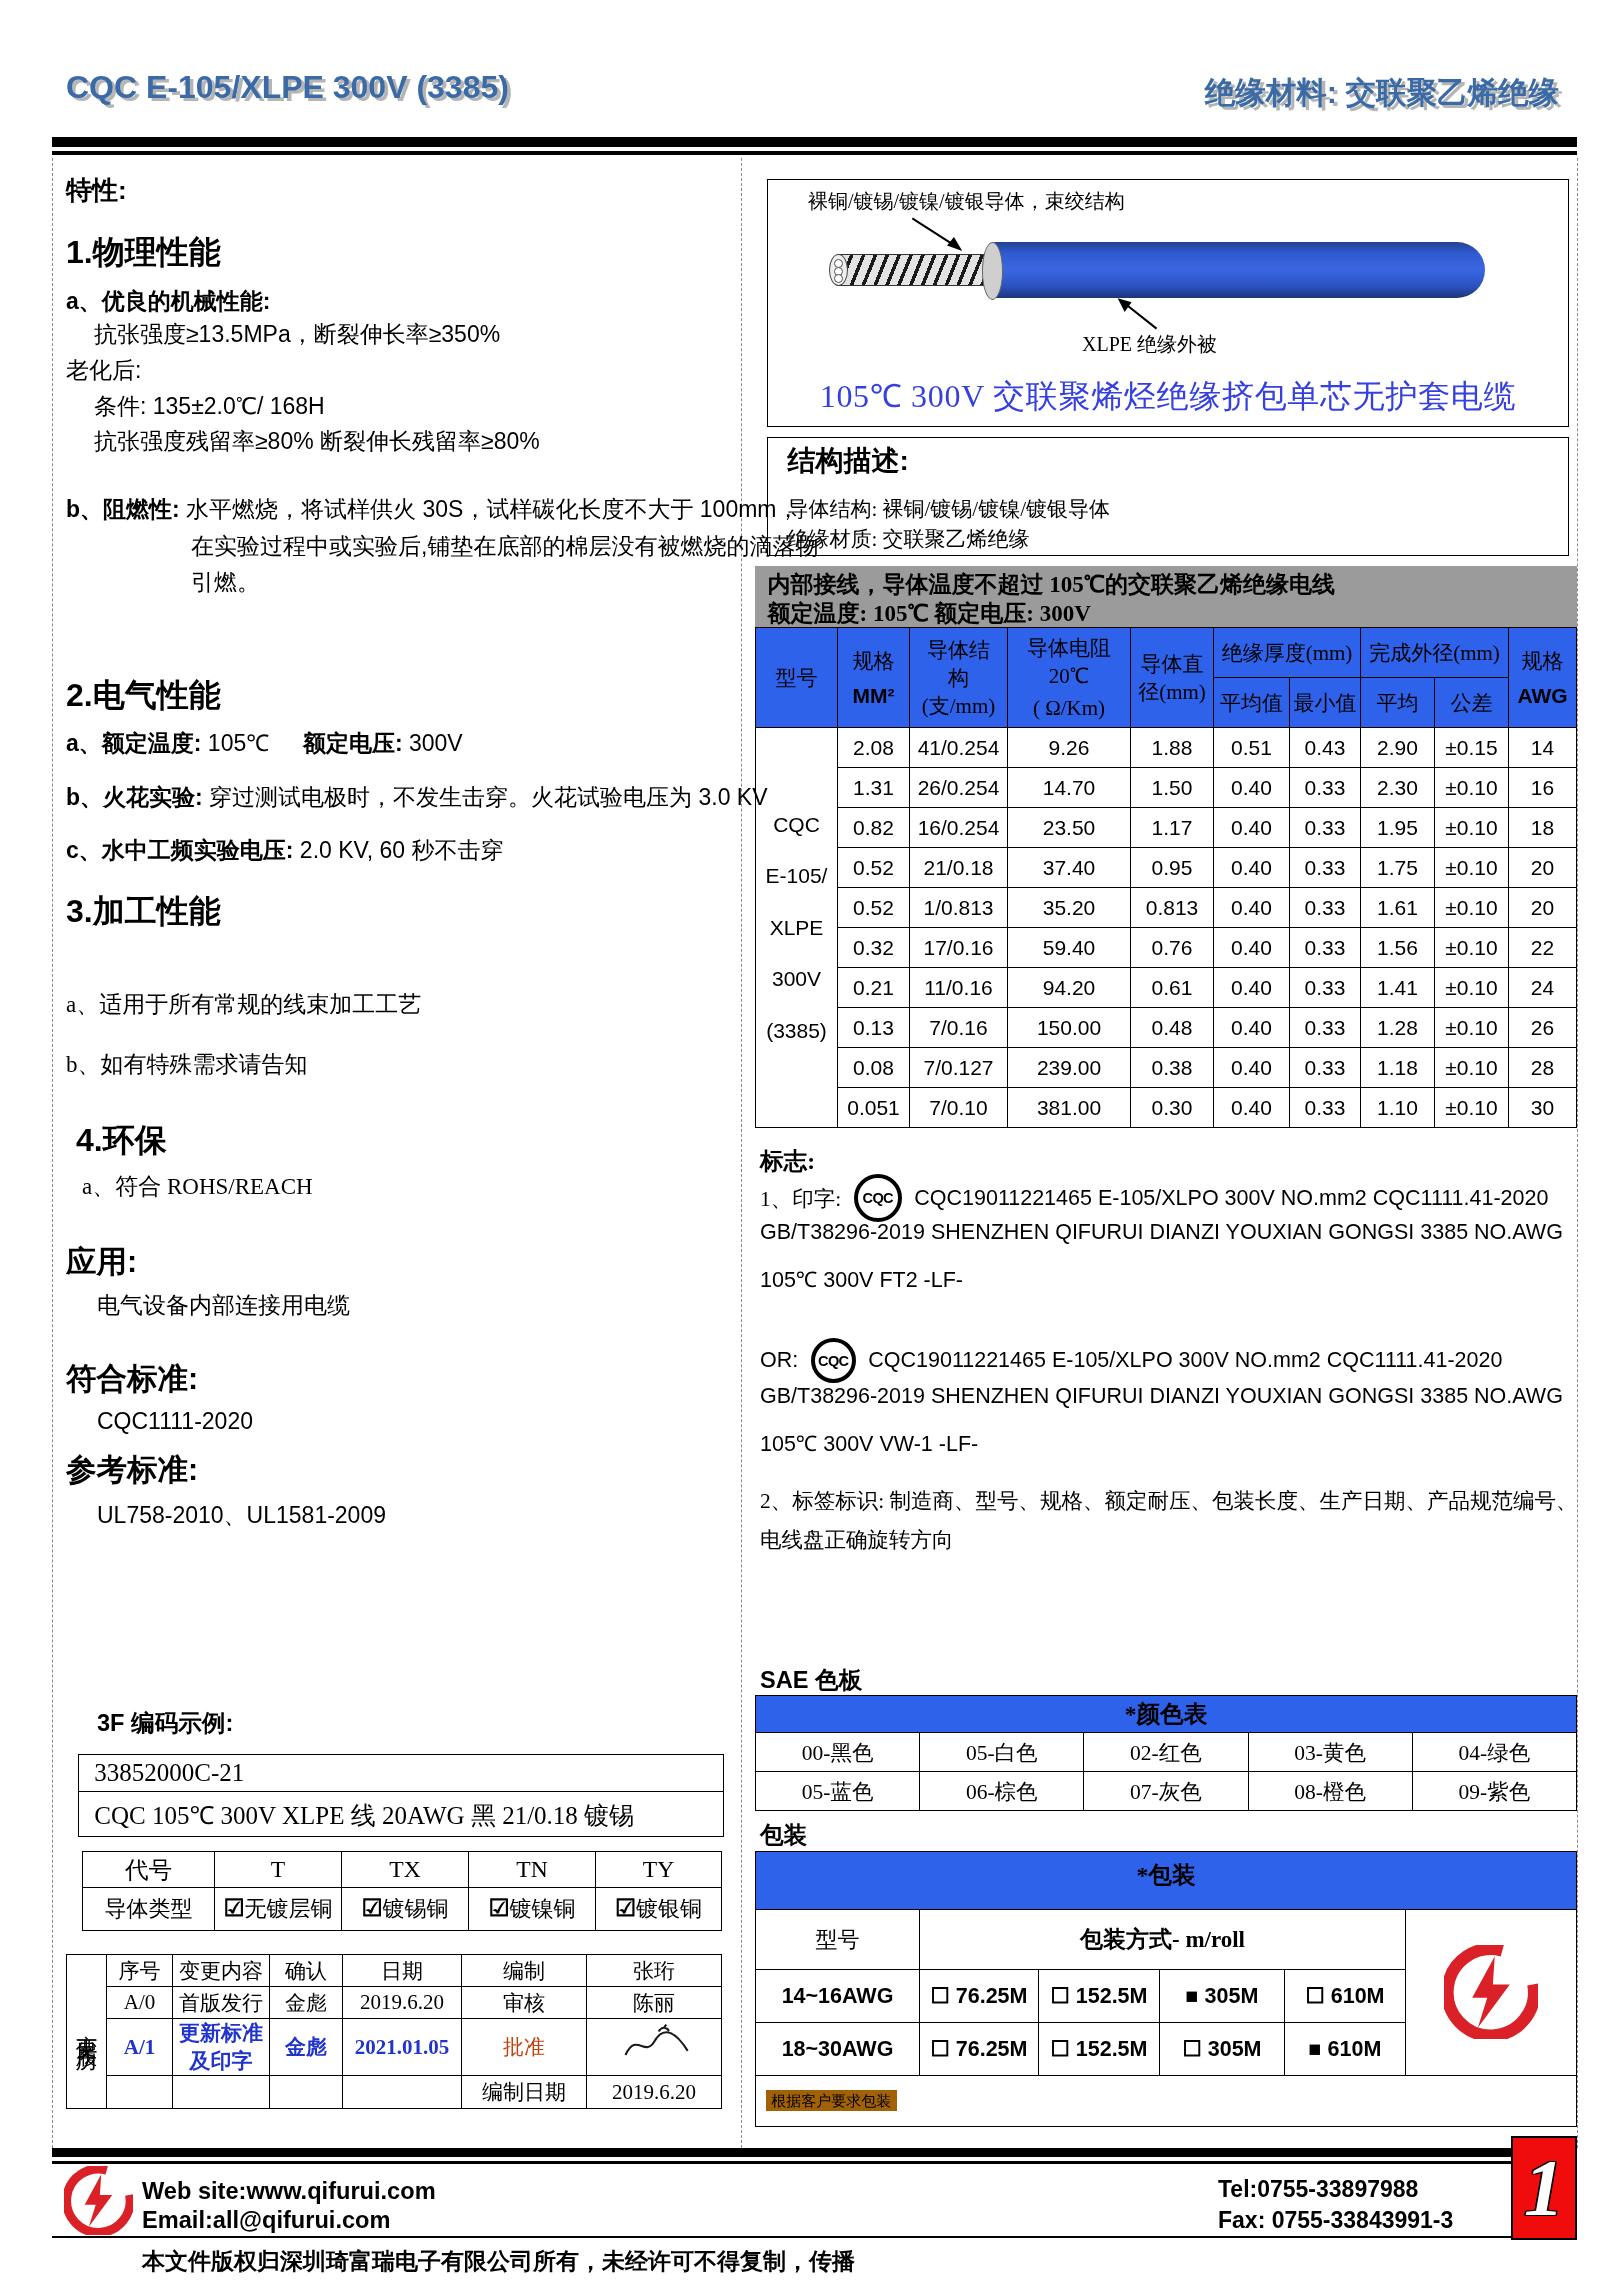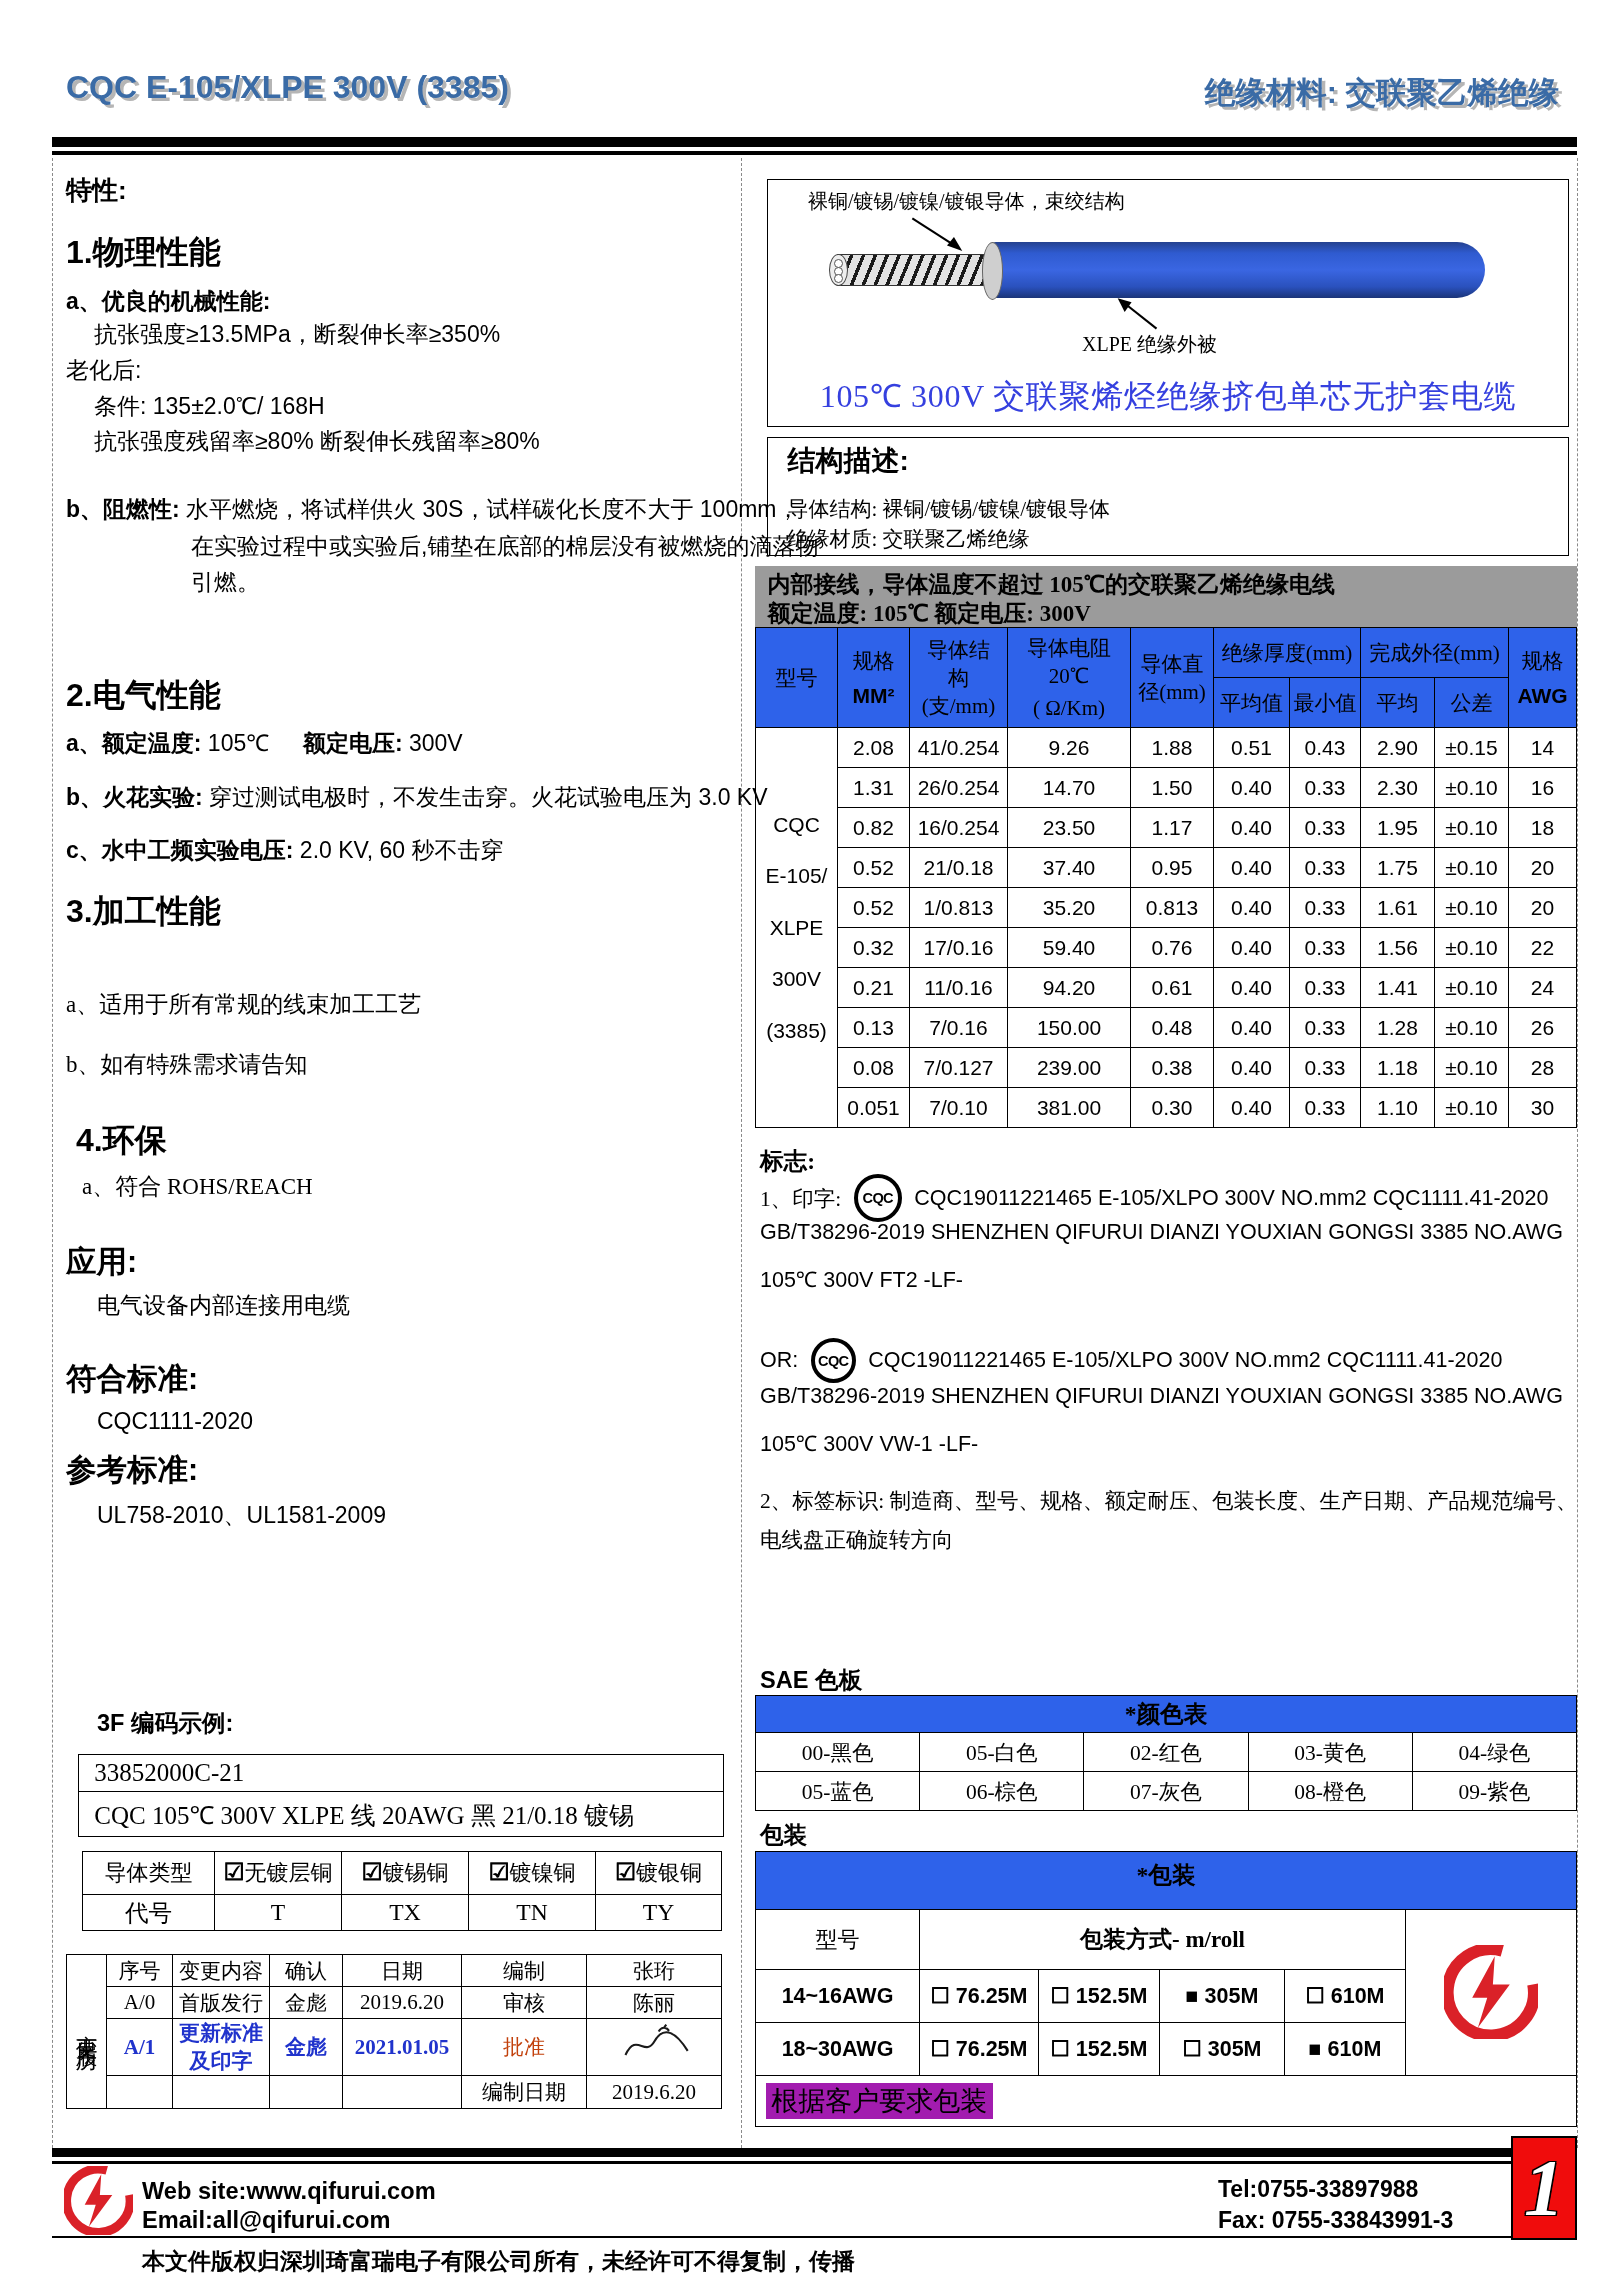--- a/index.html
+++ b/index.html
@@ -106,33 +106,33 @@
 
   <table class="abs bt" style="left:82px;top:1851px;width:638px;">
     <colgroup>
         <col style="width:132px;">
         <col style="width:127px;">
         <col style="width:127px;">
         <col style="width:127px;">
         <col style="width:126px;">
     </colgroup>
     <tbody>
-        <tr style="height:43px;">
+        <tr style="height:36px;">
+      <td class="serif" style="font-size:23.6px;">代号</td>
+      <td class="serif" style="font-size:23.6px;">T</td>
+      <td class="serif" style="font-size:23.6px;">TX</td>
+      <td class="serif" style="font-size:23.6px;">TN</td>
+      <td class="serif" style="font-size:23.6px;">TY</td>
+    </tr>
+    <tr style="height:43px;">
       <td class="serif" style="font-size:22px;">导体类型</td>
       <td><span class="chk">☑</span><span class="serif" style="font-size:22px;">无镀层铜</span></td>
       <td><span class="chk">☑</span><span class="serif" style="font-size:22px;">镀锡铜</span></td>
       <td><span class="chk">☑</span><span class="serif" style="font-size:22px;">镀镍铜</span></td>
       <td><span class="chk">☑</span><span class="serif" style="font-size:22px;">镀银铜</span></td>
-    </tr>
-    <tr style="height:36px;">
-      <td class="serif" style="font-size:23.6px;">代号</td>
-      <td class="serif" style="font-size:23.6px;">T</td>
-      <td class="serif" style="font-size:23.6px;">TX</td>
-      <td class="serif" style="font-size:23.6px;">TN</td>
-      <td class="serif" style="font-size:23.6px;">TY</td>
     </tr>
   </tbody>
     </table>
 
   <table class="abs bt serif" style="left:66px;top:1954px;width:656px;font-size:21px;">
     <colgroup>
         <col style="width:40px;">
         <col style="width:66px;">
         <col style="width:97px;">
         <col style="width:73px;">
@@ -467,21 +467,21 @@
     </tr>
     <tr style="height:53px;font-weight:bold;font-size:21.5px;">
       <td>18~30AWG</td>
       <td><span>☐</span> <span>76.25M</span></td>
       <td><span>☐</span> <span>152.5M</span></td>
       <td><span>☐</span> <span>305M</span></td>
       <td><span>■</span> <span>610M</span></td>
     </tr>
     <tr style="height:51px;">
       <td colspan="6" style="text-align:left;padding-left:9.7px;">
-        <span class="serif" style="font-size:27px;background:#a21caf;padding:2.8px 5.6px;">根据客户要求包装</span>
+        <span class="serif" style="font-size:15px;background:#a16207;padding:2.8px 5.6px;">根据客户要求包装</span>
       </td>
     </tr>
   </tbody>
     </table>
 
   <div class="abs rule" style="left:52px;top:2148px;width:1459px;height:9px;"></div>
   <div class="abs rule" style="left:52px;top:2161px;width:1459px;height:2.8px;"></div>
 
   <div class="abs" style="left:64px;top:2166px;">
     <svg width="69" height="69" viewBox="0 0 100 100">

